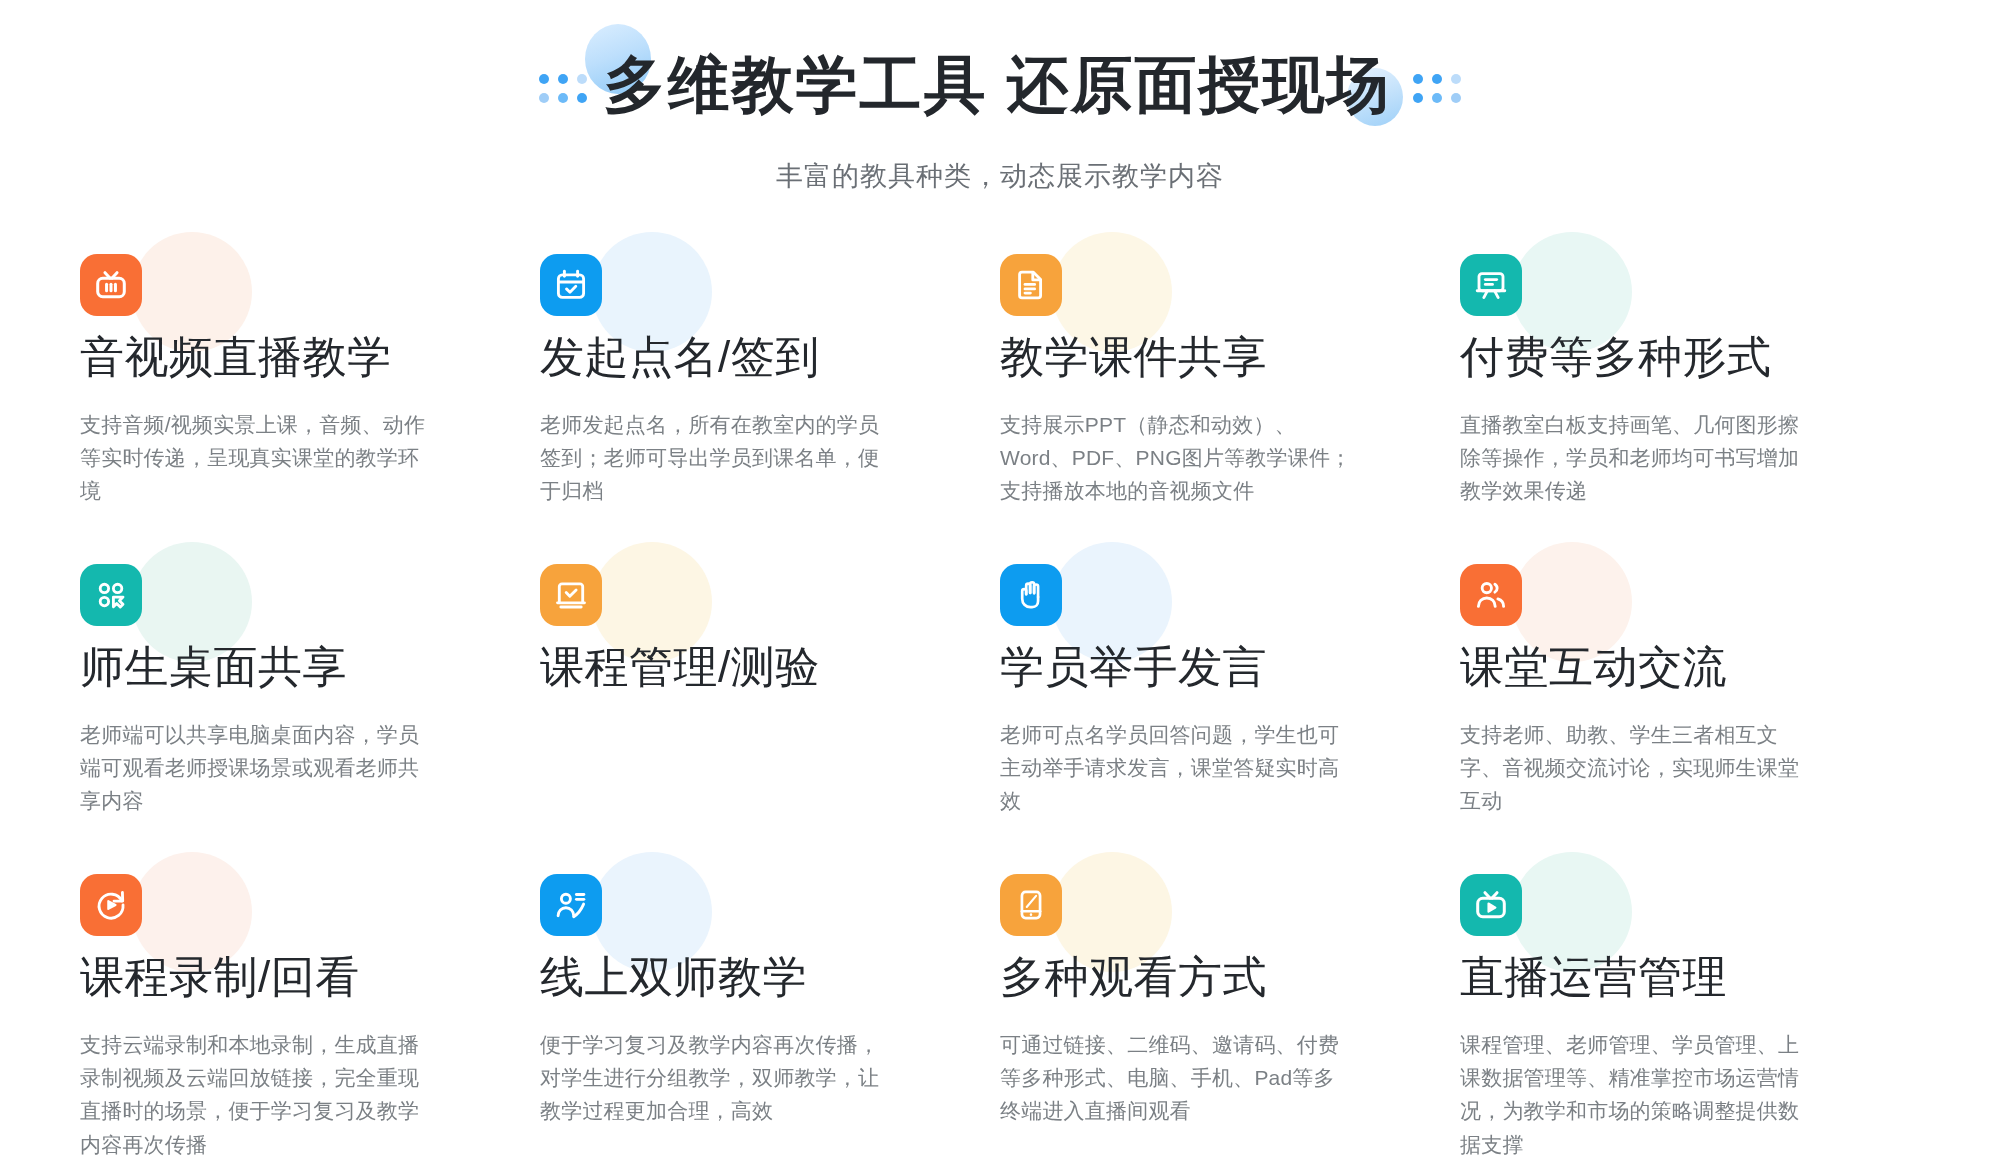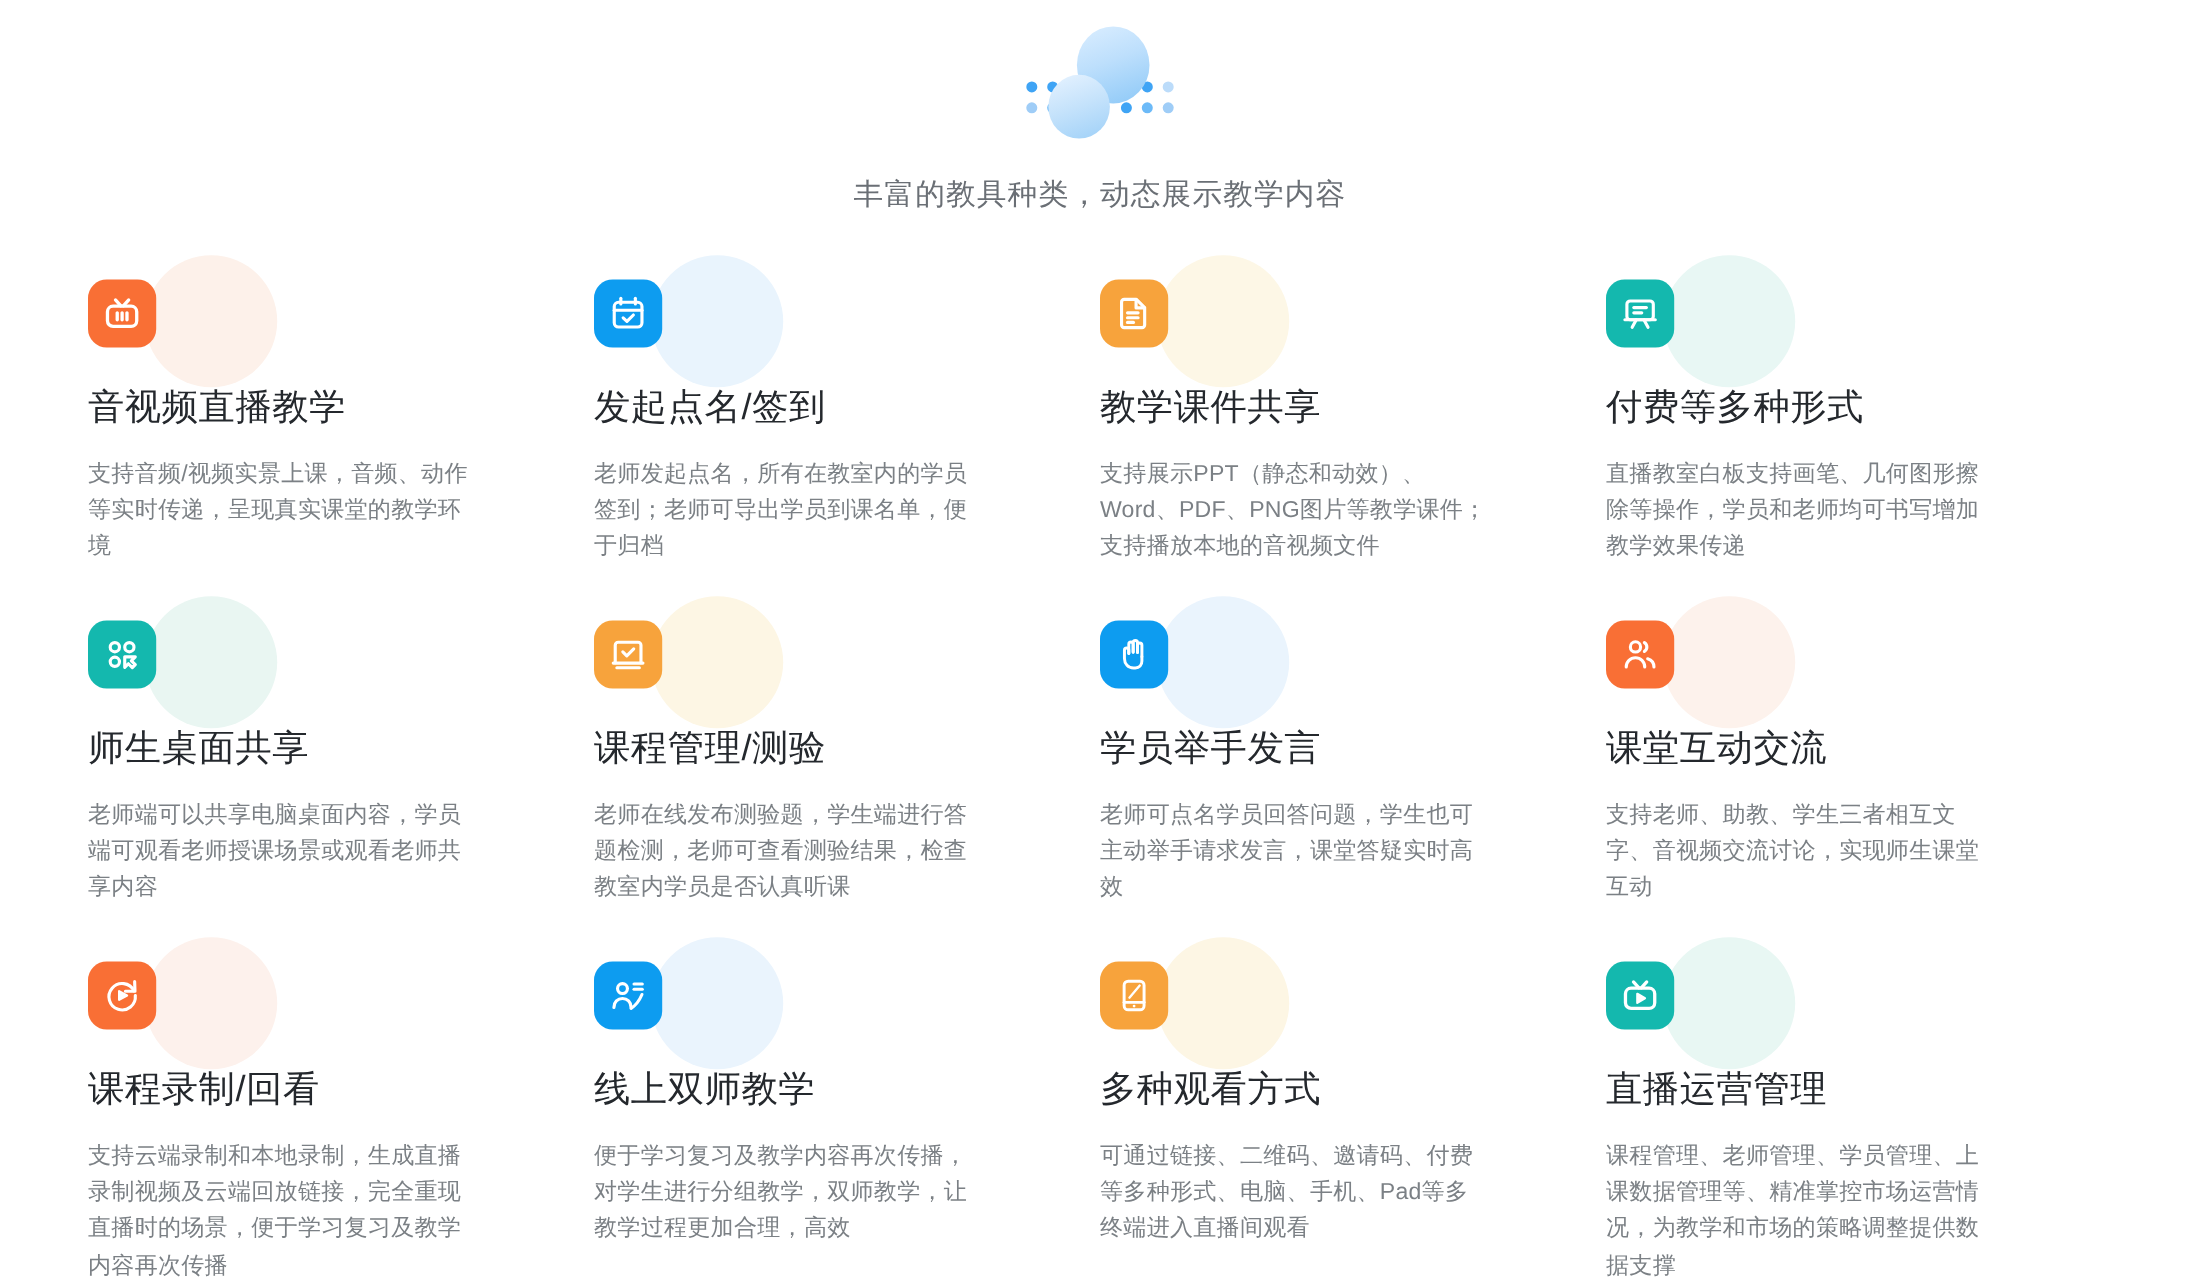--- a/index.html
+++ b/index.html
@@ -124,22 +124,22 @@
     border-radius: 17px;
     display: flex;
     align-items: center;
     justify-content: center;
   }
   .icon svg { display: block; }
 
   .card-title {
     position: relative;
     z-index: 2;
-    margin-top: 32px;
-    font-size: 33px;
+    margin-top: 12px;
+    font-size: 44px;
     font-weight: 500;
     color: #24282d;
     letter-spacing: 0.5px;
     white-space: nowrap;
   }
 
   .card-desc {
     position: relative;
     z-index: 2;
     margin-top: 21px;
@@ -159,20 +159,21 @@
     <div class="title-row">
       <div class="blob-left"></div>
       <div class="dots-left">
         <span class="dot" style="background:#3fa4f5"></span>
         <span class="dot" style="background:#3fa4f5"></span>
         <span class="dot" style="background:#bcdcfa"></span>
         <span class="dot" style="background:#9fcdf7"></span>
         <span class="dot" style="background:#6cbaf8"></span>
         <span class="dot" style="background:#3fa4f5"></span>
       </div>
+      <div class="title">多维教学工具 还原面授现场</div>
       <div class="blob-right"></div>
       <div class="dots-right">
         <span class="dot" style="background:#3fa4f5"></span>
         <span class="dot" style="background:#3fa4f5"></span>
         <span class="dot" style="background:#bcdcfa"></span>
         <span class="dot" style="background:#3fa4f5"></span>
         <span class="dot" style="background:#6cbaf8"></span>
         <span class="dot" style="background:#9fcdf7"></span>
       </div>
     </div>
@@ -272,21 +273,20 @@
         <div class="card-blob" style="background:#fdf6e4"></div>
         <div class="icon" style="background:#f7a33c">
           <svg width="36" height="36" viewBox="0 0 24 24" fill="none" stroke="#fff" stroke-width="1.9" stroke-linecap="round" stroke-linejoin="round">
             <path d="M4.2 17 V6.4 a1.8 1.8 0 0 1 1.8 -1.8 h12 a1.8 1.8 0 0 1 1.8 1.8 V17"></path>
             <polyline points="8.8,10.4 11.2,12.8 15.4,8.6"></polyline>
             <line x1="3" y1="17.2" x2="21" y2="17.2"></line>
             <line x1="5.2" y1="20" x2="18.8" y2="20"></line>
           </svg>
         </div>
         <div class="card-title">课程管理/测验</div>
-        <div class="card-desc">老师在线发布测验题，学生端进行答题检测，老师可查看测验结果，检查教室内学员是否认真听课</div>
       </div>
     </div>
 
     <div class="card">
       <div class="card-inner">
         <div class="card-blob" style="background:#eaf4fd"></div>
         <div class="icon" style="background:#0d9cf0">
           <svg width="34" height="34" viewBox="0 0 24 24" fill="none" stroke="#fff" stroke-width="1.9" stroke-linecap="round" stroke-linejoin="round">
             <path d="M8.6 11.4 V5.4 a1.4 1.4 0 0 1 2.8 0 v5.2"></path>
             <path d="M11.4 10.6 V4.4 a1.4 1.4 0 0 1 2.8 0 v6.2"></path>

